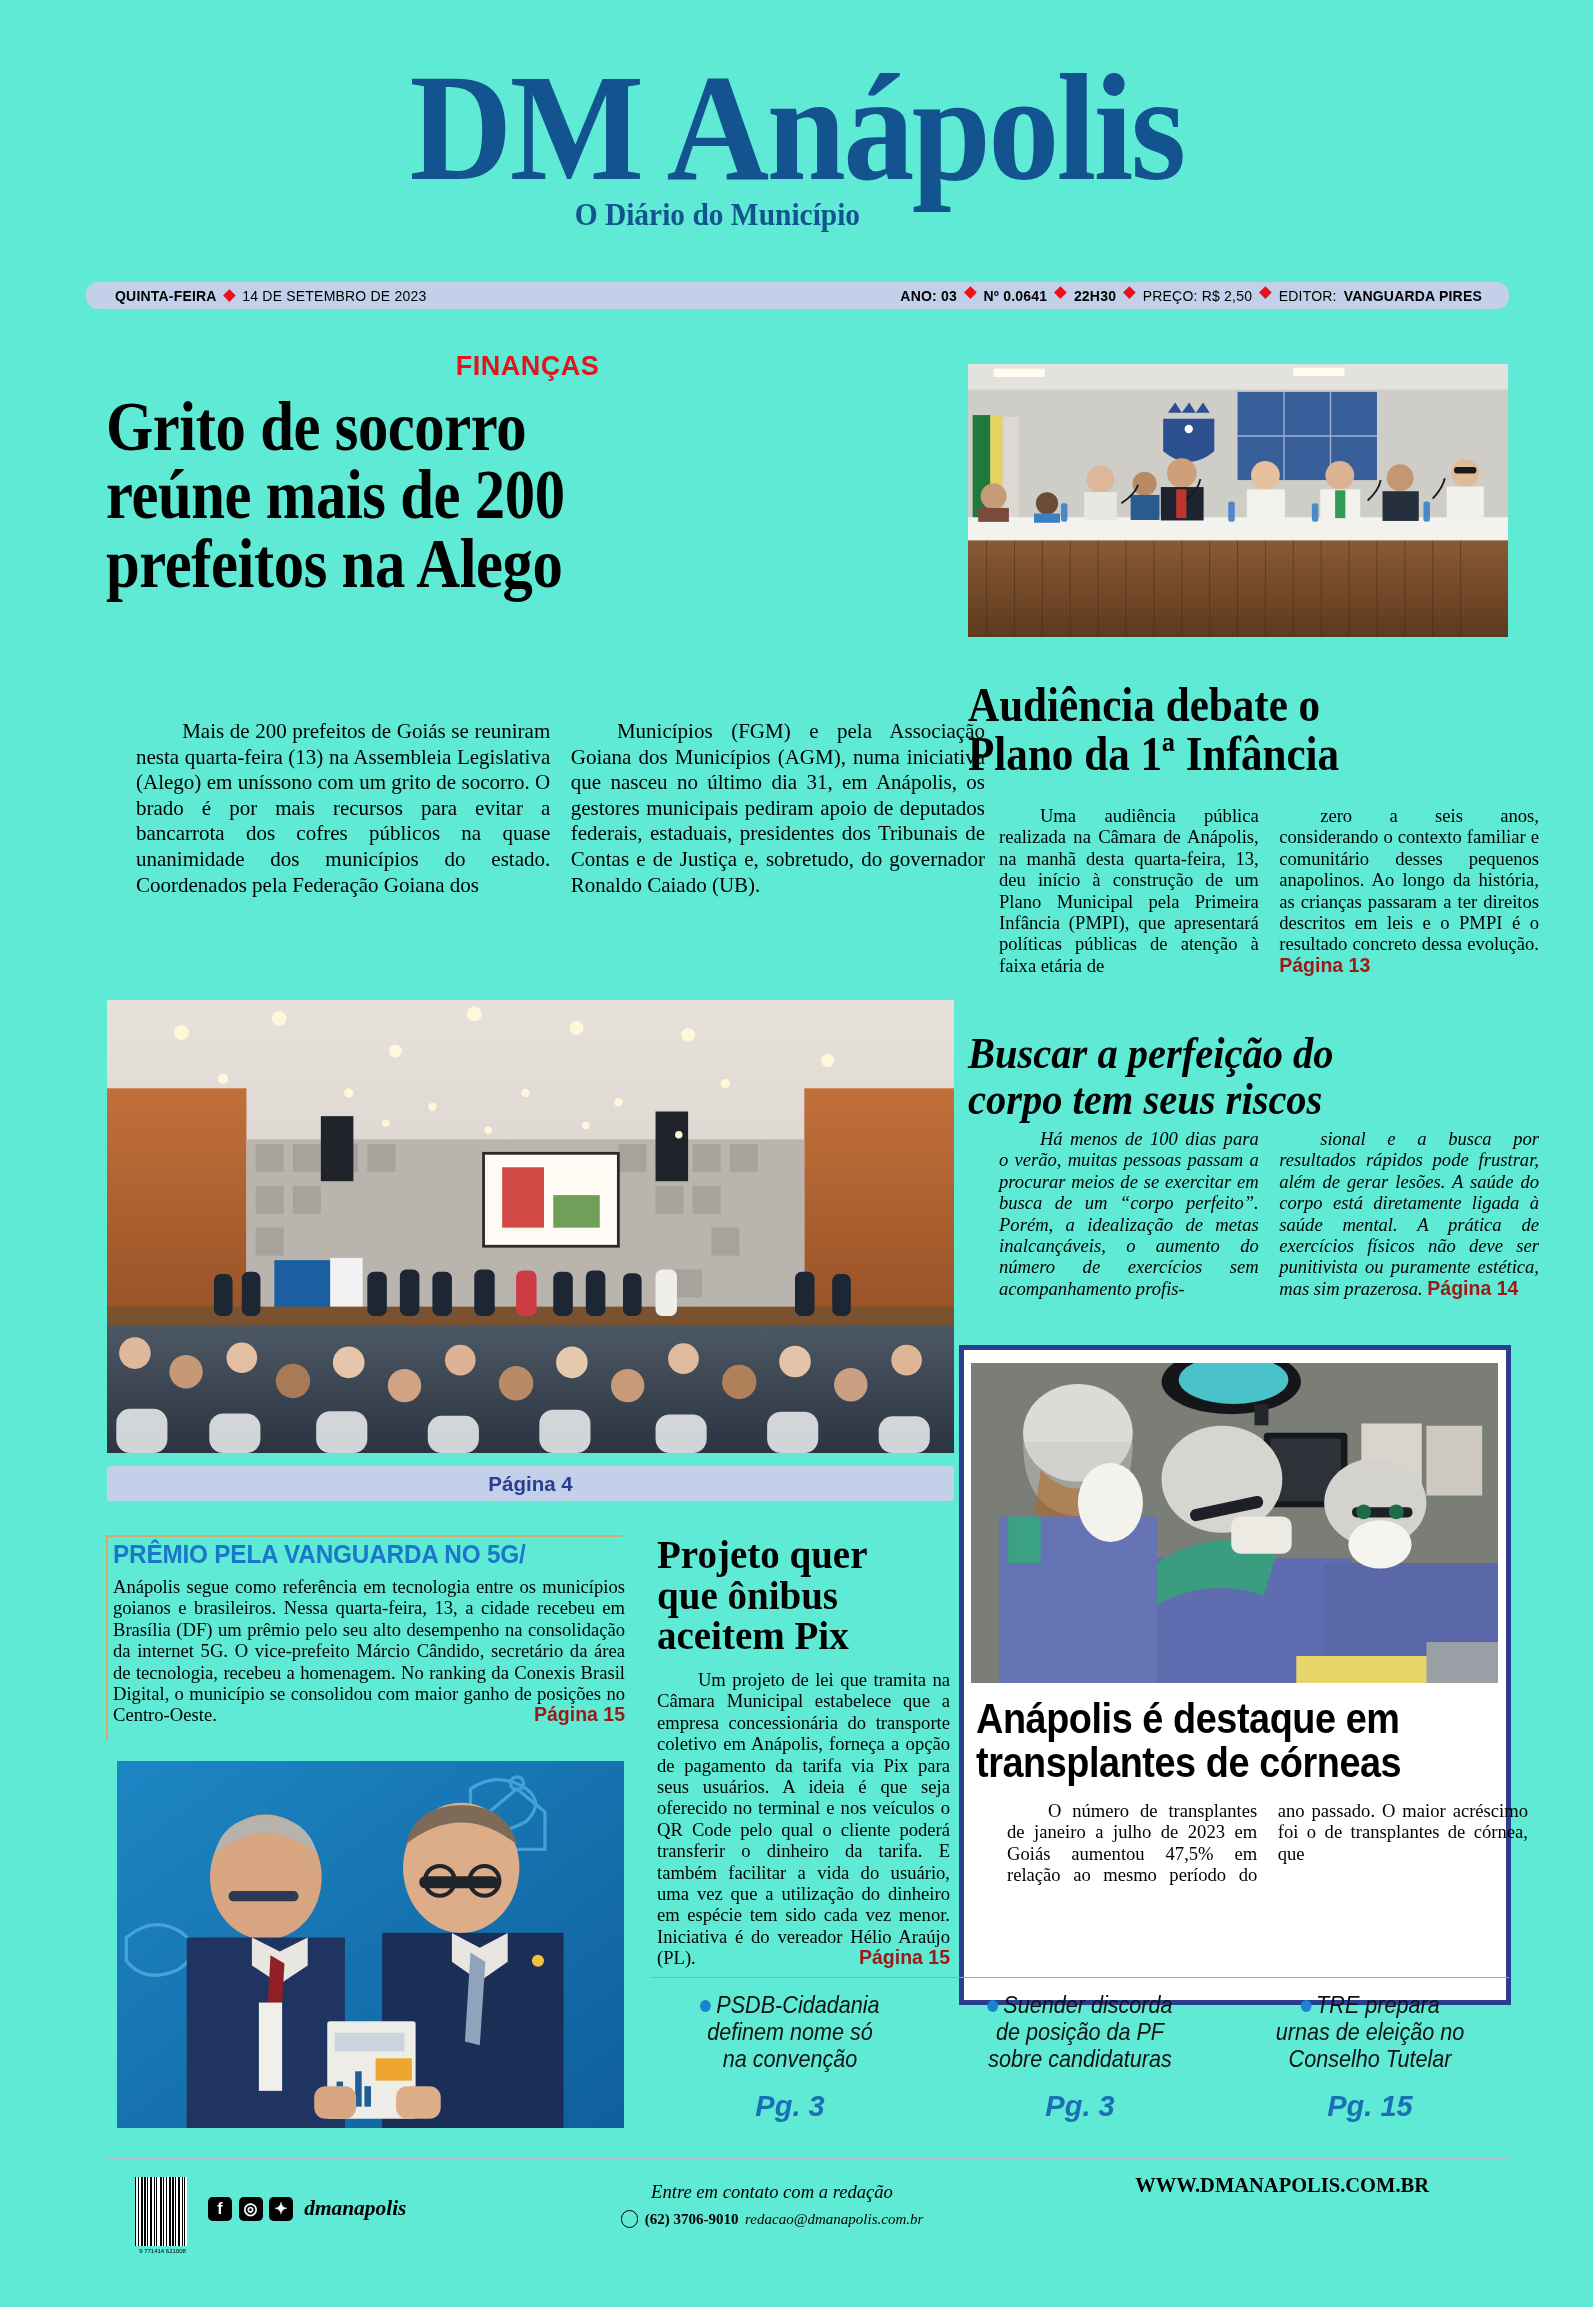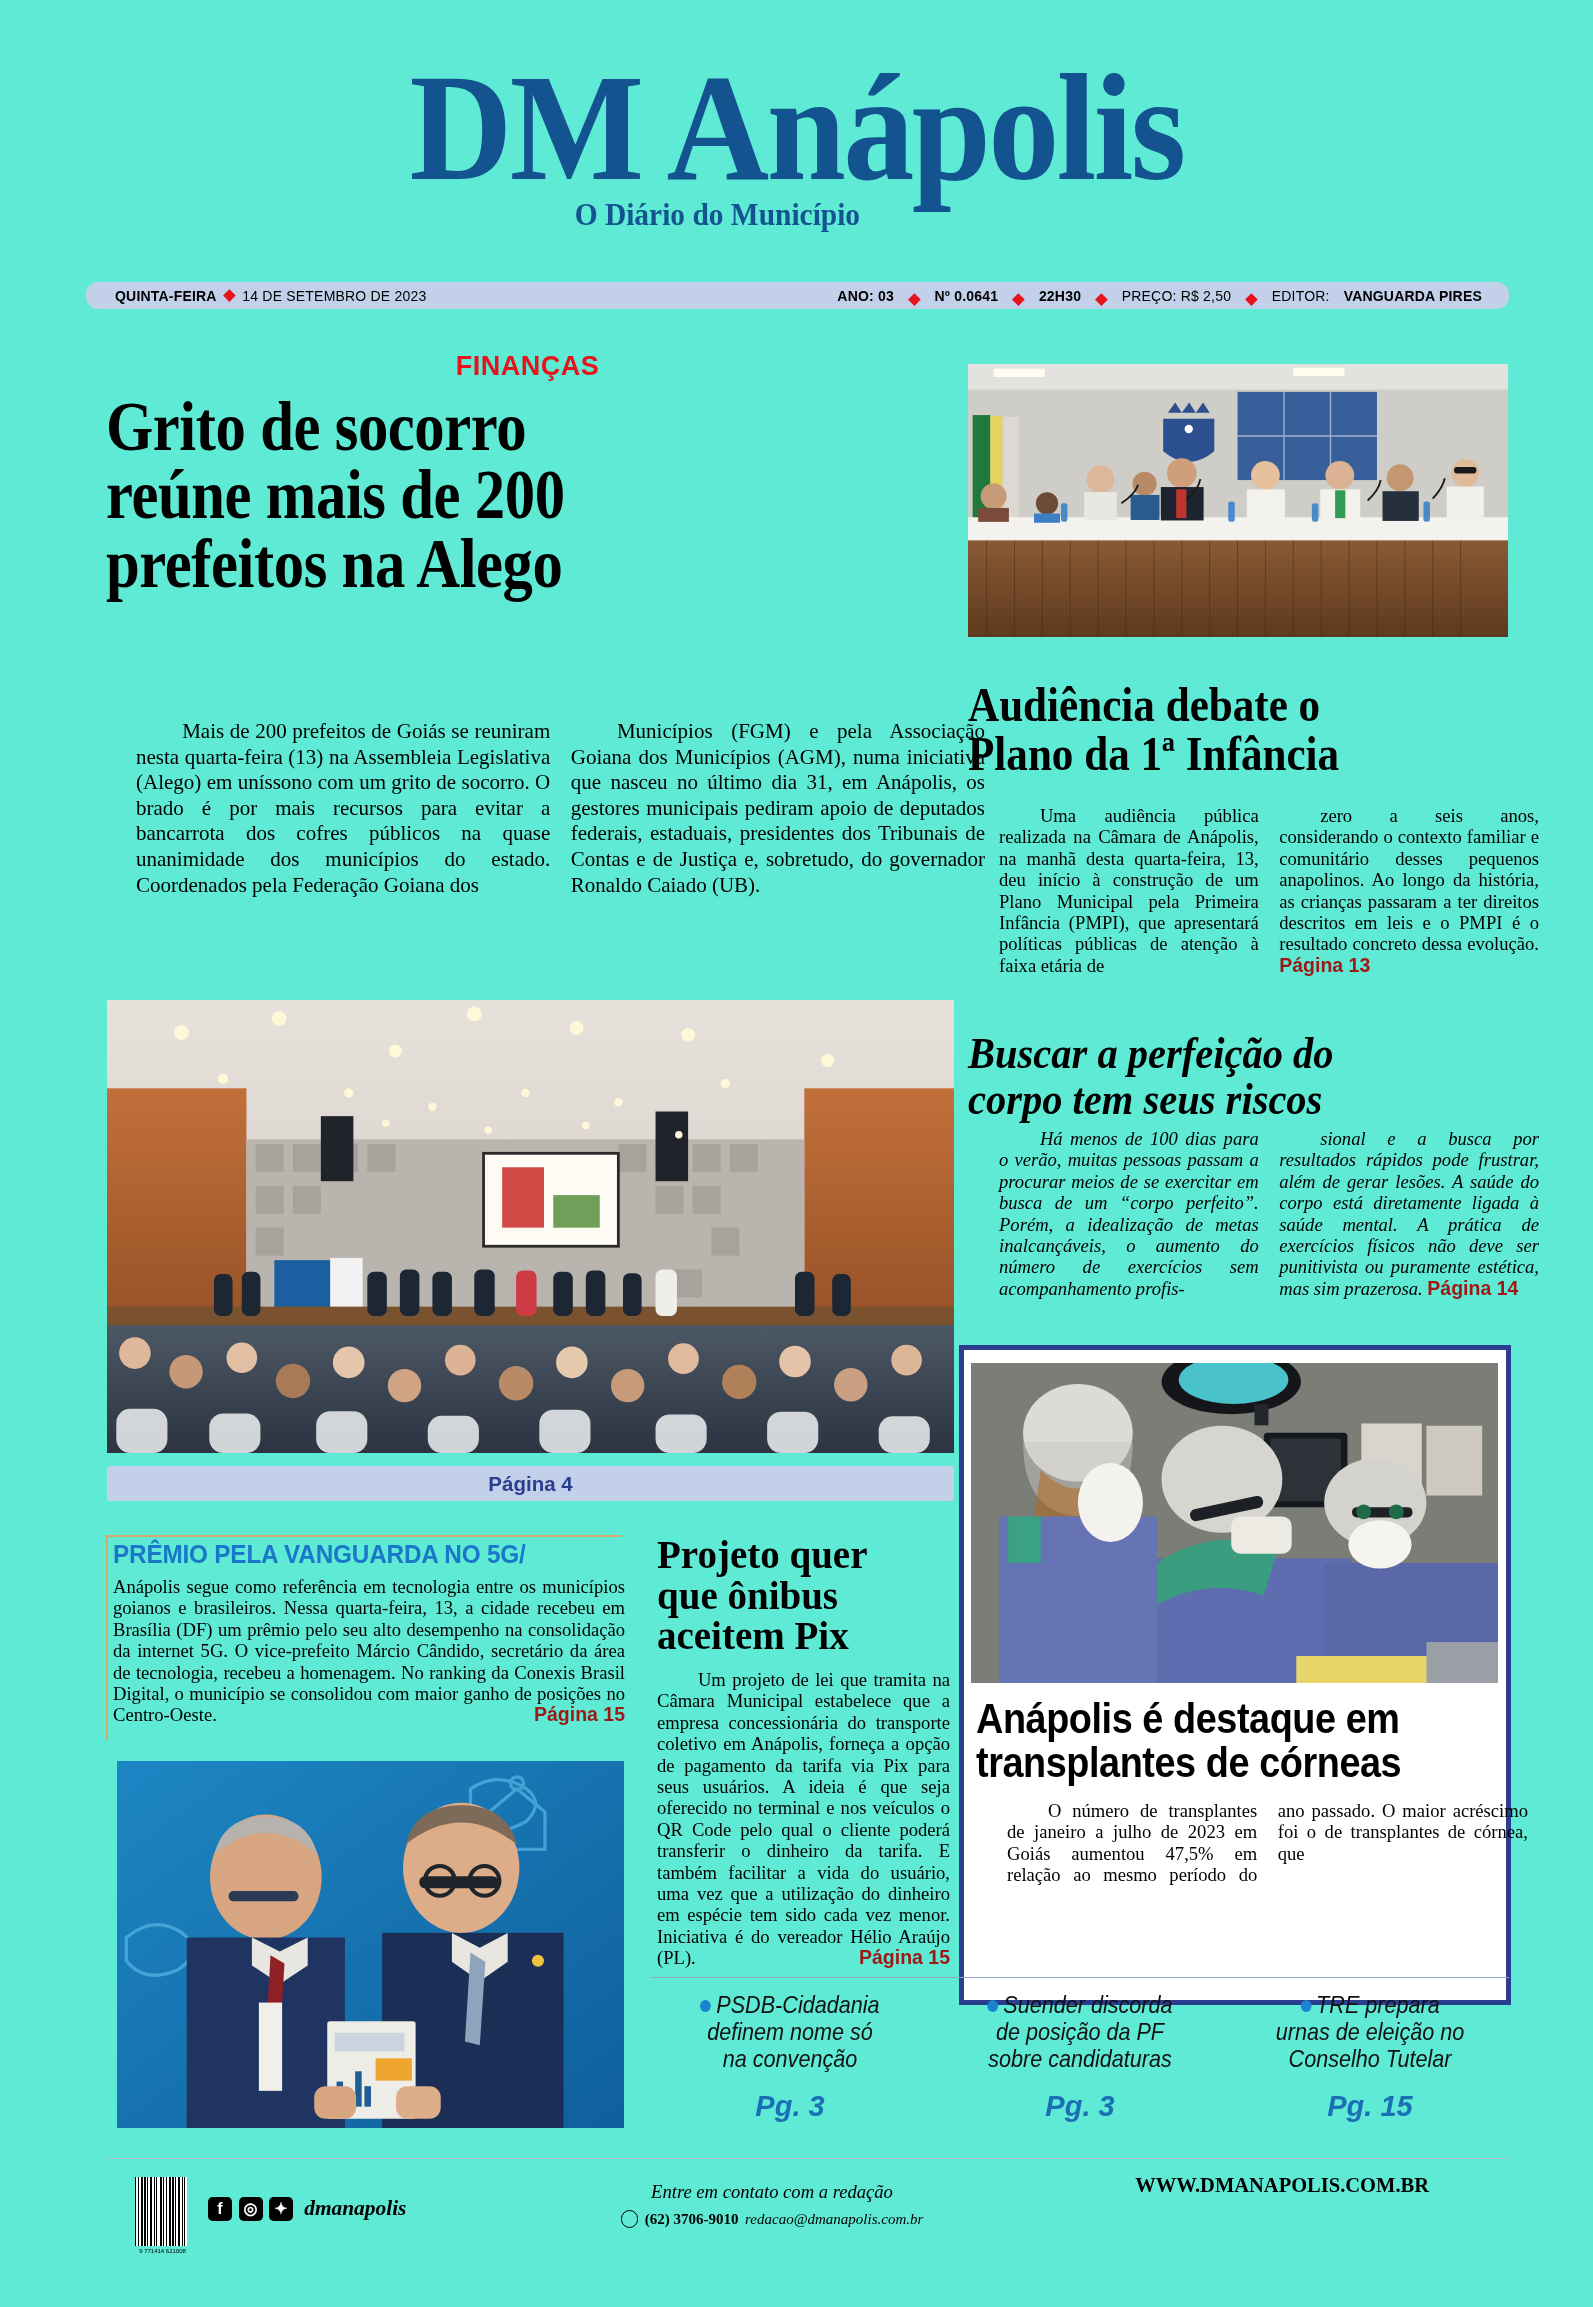--- a/index.html
+++ b/index.html
@@ -39,21 +39,21 @@
     background:#c3d0ea;border-radius:12px;
     display:flex;align-items:center;
   }
   .datebar-left{
     position:absolute;left:29px;top:50%;transform:translateY(-50%);
     display:flex;align-items:center;gap:6.5px;white-space:nowrap;
     font-family:"Liberation Sans",sans-serif;font-size:14px;
   }
   .datebar-right{
     position:absolute;right:27px;top:50%;transform:translateY(-50%);
-    display:flex;align-items:flex-end;gap:14px;white-space:nowrap;
+    display:flex;align-items:flex-start;gap:7px;white-space:nowrap;
     font-family:"Liberation Sans",sans-serif;font-size:14px;
   }
   .db-strong{font-weight:bold;letter-spacing:0.2px;}
   .db-light{font-weight:normal;letter-spacing:0.2px;}
   .diamond{
     display:inline-block;width:8.8px;height:8.8px;background:#e8121a;
     transform:rotate(45deg);margin:0 1.9px;
   }
 
   

